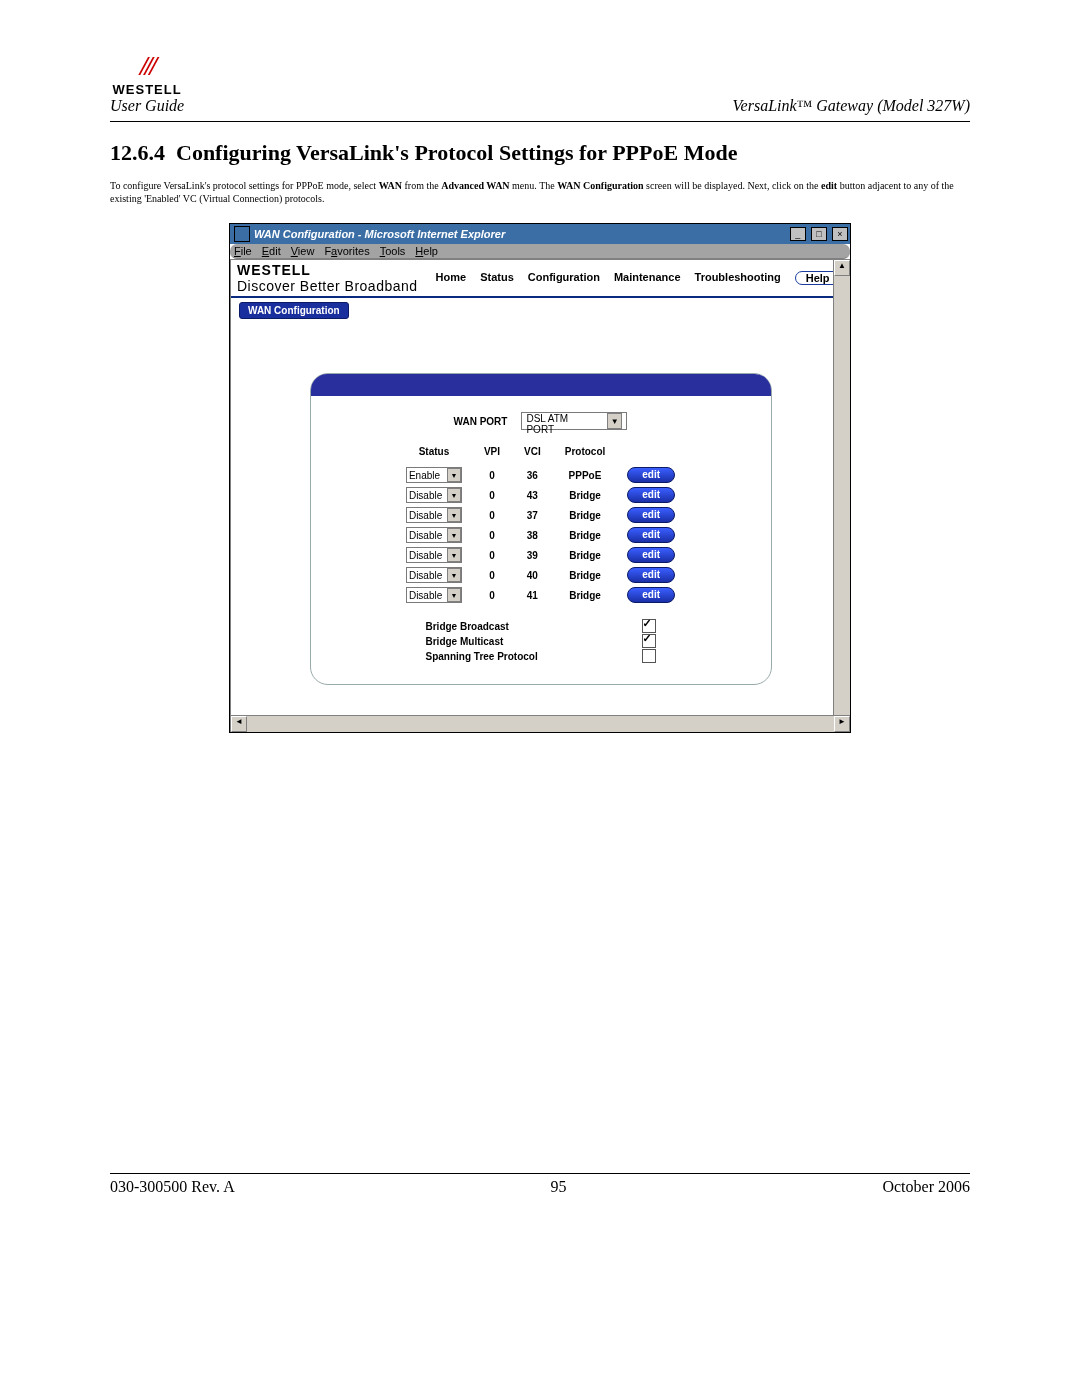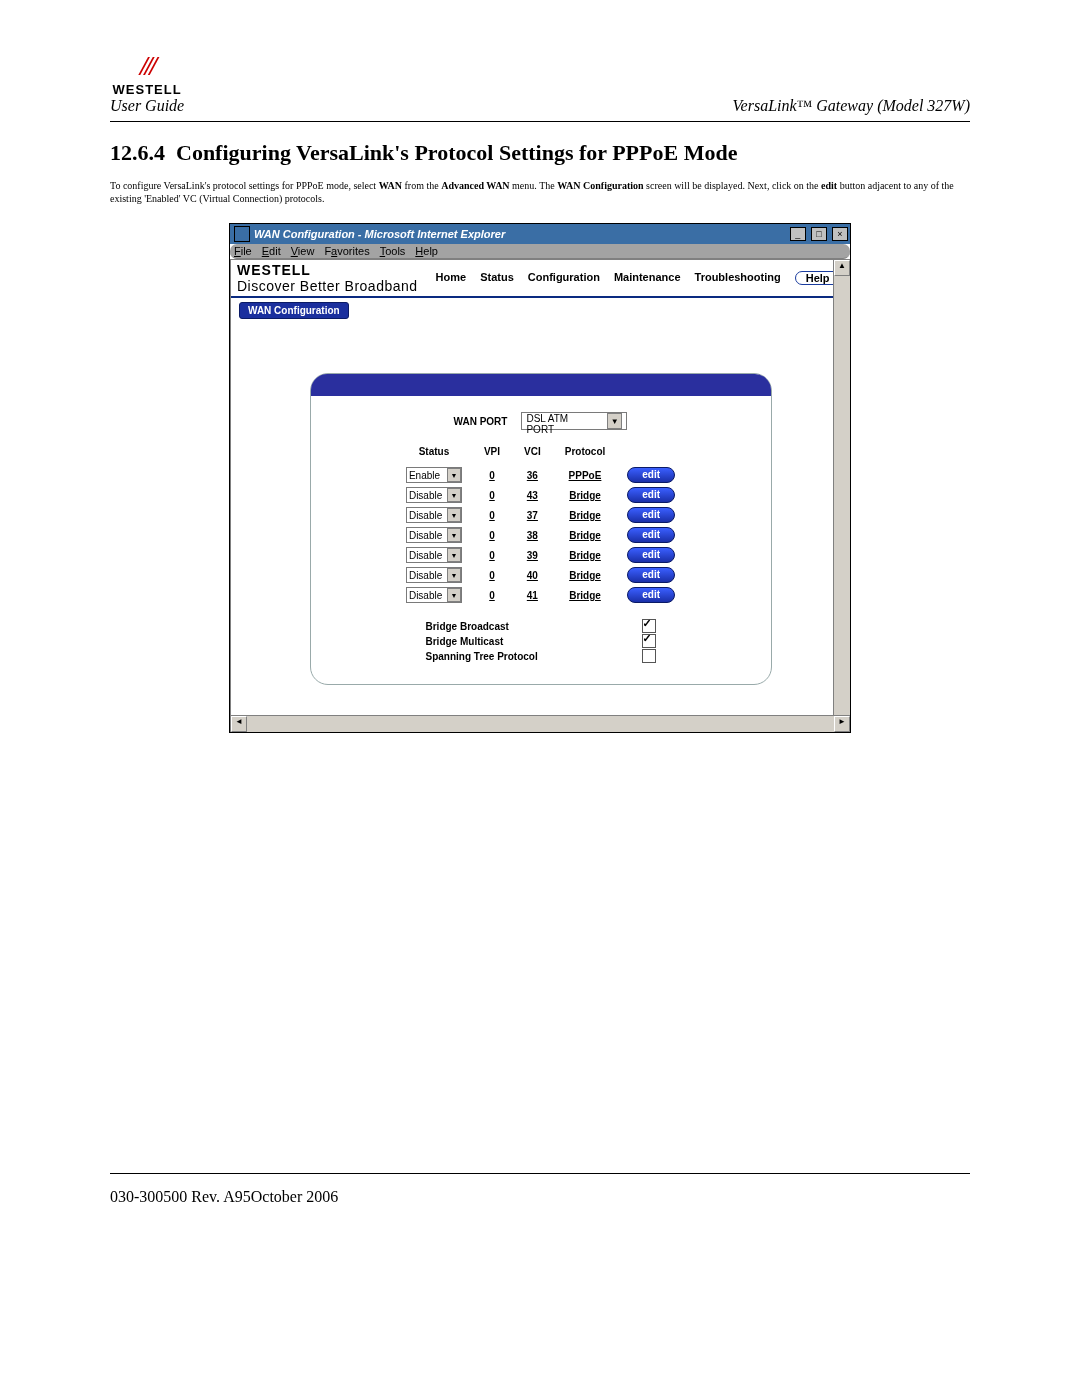--- a/index.html
+++ b/index.html
@@ -27,22 +27,22 @@
   .hdr-left  { font-style: italic; font-size: 16px; }
   .hdr-right { font-style: italic; font-size: 16px; }
   hr.rule { border: none; border-top: 1px solid #000; margin: 0 0 18px 0; }
 
   h2.section { font-size: 22px; font-weight: bold; margin: 16px 0 14px 0; }
   p.body { font-size: 10px; line-height: 1.25; margin: 0 0 18px 0; }
   .note-box { border-top:1px solid #000; border-bottom:1px solid #000; padding:4px 0; font-size:16px; margin-bottom:40px;}
   .footer {
     border-top:1px solid #000;
     margin-top: 440px;
-    padding-top:14px;
-    display:flex; justify-content:flex-start; font-size:16px;
+    padding-top:4px;
+    display:flex; justify-content:space-between; font-size:16px;
   }
 
   
   .ie-window {
     width: 620px; margin: 0 auto; border:1px solid #000;
     font-family: Tahoma, Arial, sans-serif; font-size:11px;
     background:#fff;
   }
   .titlebar {
     background: linear-gradient(#3a6ea5,#3a6ea5);
@@ -106,21 +106,21 @@
     justify-content:space-between;
     gap:11px;
   }
   .fake-select .arrow {
     width:14px; height:14px; background:#d4d0c8; border:1px solid #808080;
     display:inline-flex; align-items:center; justify-content:center; font-size:8px;
   }
 
   table.vc { border-collapse:collapse; margin:0 auto; }
   table.vc th { font-weight:bold; font-size:10px; padding:2px 12px 8px 12px; text-align:center;}
-  table.vc td { font-size:10px; padding:2px 10px; text-align:center; font-weight:bold;text-decoration:underline;}
+  table.vc td { font-size:10px; padding:2px 10px; text-align:center; font-weight:bold;}
   .status-sel {
     border:1px solid #7a7a7a; background:#fff; font-size:10px; font-weight:normal;
     display:inline-flex; height:14px; width:52px; align-items:center; justify-content:space-between;
     padding-left:2px;
   }
   .status-sel .arrow {
     width:12px; height:12px; background:#d4d0c8; border:1px solid #808080;
     display:inline-flex; align-items:center; justify-content:center; font-size:7px;
   }
   .edit-btn, .save-btn {

